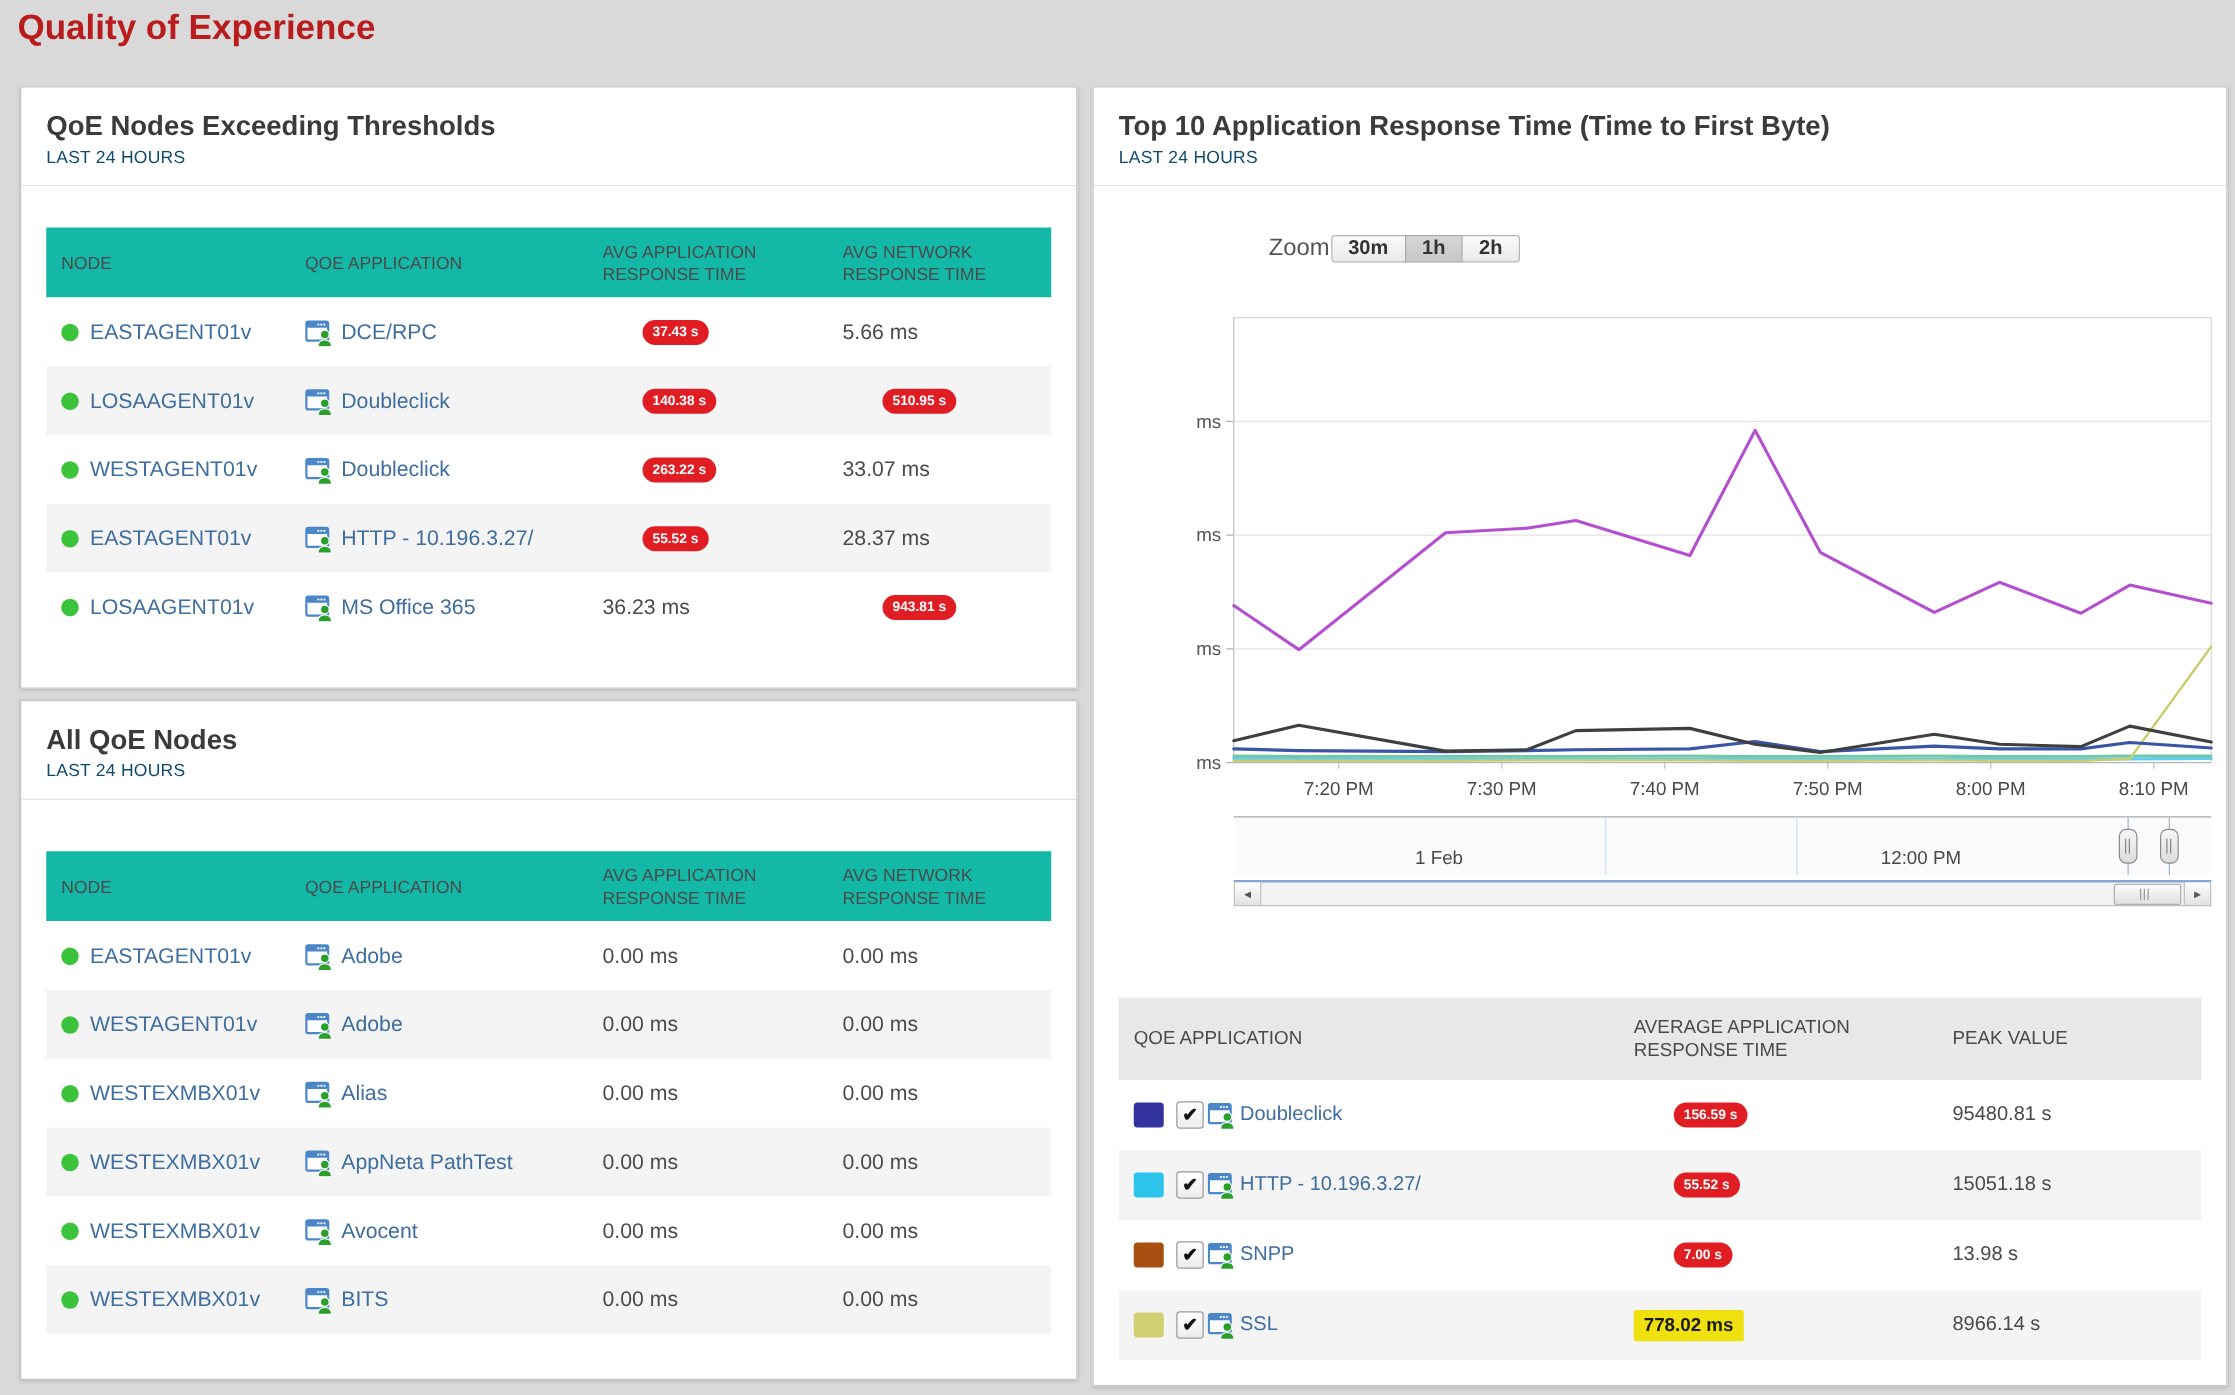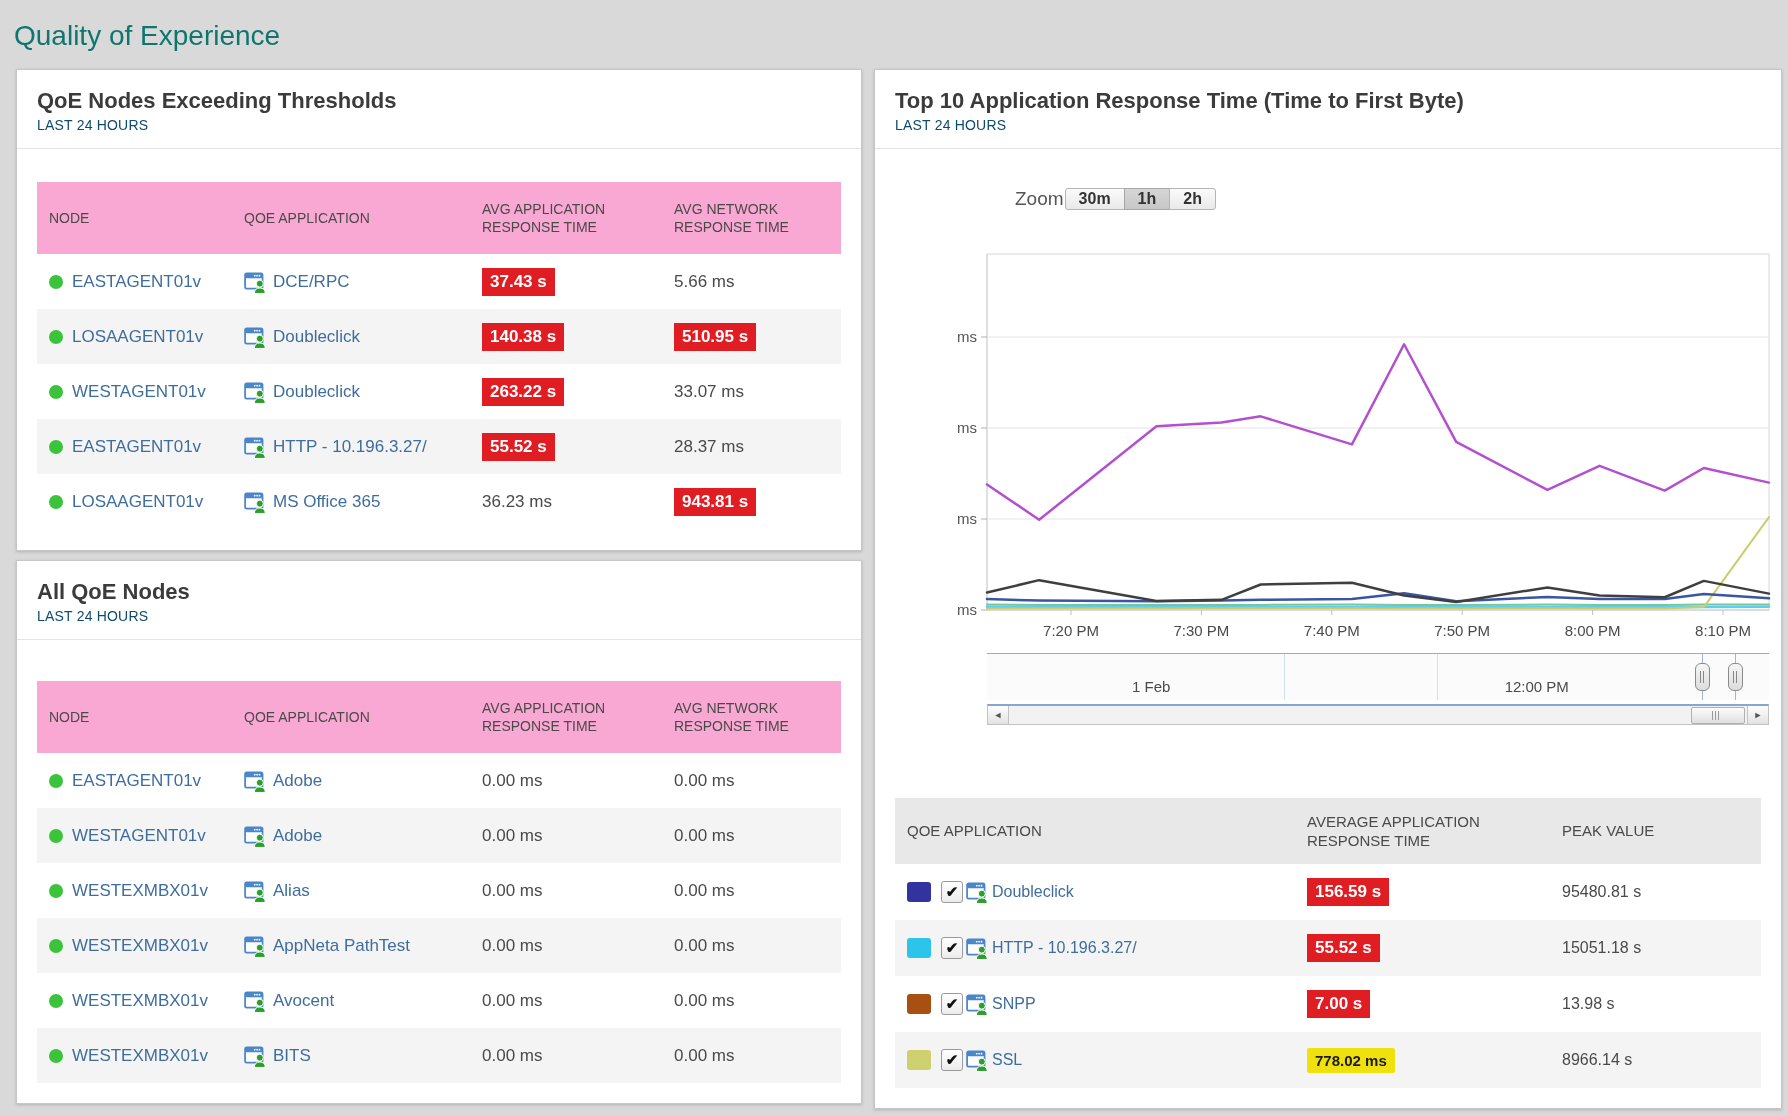--- a/index.html
+++ b/index.html
@@ -1,37 +1,37 @@
 <!DOCTYPE html>
 <html><head>
 <meta charset="utf-8">
 <style>
   html,body{margin:0;padding:0;}
   #page{position:relative;width:1788px;height:1116px;background:#d9d9d9;font-family:"Liberation Sans",sans-serif;overflow:hidden;}
-  .page-title{position:absolute;left:14px;top:20px;font-size:28px;font-weight:normal;color:#0f766e;}
+  .page-title{position:absolute;left:14px;top:6px;font-size:28px;font-weight:bold;color:#b91c1c;}
   .panel{position:absolute;background:#fff;border:1px solid #c6c6c6;box-shadow:0 1px 3px rgba(0,0,0,.18);}
   .panel-title{font-size:22px;font-weight:bold;color:#3b3b3b;margin:18px 20px 2px;}
   .panel-sub{font-size:14px;color:#0c4a6e;margin:3px 20px 15px;letter-spacing:.2px;}
   .panel-divider{height:1px;background:#e4e4e4;}
 
   
   .qtable{position:absolute;left:20px;right:20px;}
-  .thead{display:flex;align-items:center;background:#f9a8d4;height:72px;font-size:14px;color:#4a4a4a;line-height:1.3;}
+  .thead{display:flex;align-items:center;background:#14b8a6;height:56px;font-size:14px;color:#4a4a4a;line-height:1.3;}
   .trow{display:flex;align-items:center;height:55px;font-size:17px;color:#4a4a4a;background:#fff;}
   .trow.alt{background:#f4f4f4;}
   .cell{display:flex;align-items:center;box-sizing:border-box;padding-left:12px;}
   .c-node{width:195px;}
   .c-app{width:238px;}
   .c-avg{width:192px;}
   .c-net{flex:1;}
   .dot{width:14px;height:14px;border-radius:50%;background:#3cc33c;margin-right:9px;flex:none;}
   .nodelink,.applink{color:#3e6d9e;text-decoration:none;cursor:pointer;white-space:nowrap;}
   .appicon{width:24px;height:24px;margin-right:5px;flex:none;}
   .plain-val{color:#4a4a4a;}
-  .badge-red{background:#e01d23;color:#fff;font-weight:bold;font-size:17px;padding:4px 8px;border-radius:0;}
+  .badge-red{background:#e01d23;color:#fff;font-weight:bold;font-size:11px;padding:4px 8px;border-radius:10px;margin-left:32px;}
   .badge-yellow{background:#efe10e;color:#1b1b1b;font-weight:bold;font-size:15px;padding:4px 8px;border-radius:2px;}
 
   
   .zoomctl{position:absolute;left:140px;top:118px;display:flex;align-items:center;}
   .zoomlabel{font-size:19px;color:#555;margin-right:2px;}
   .zbtn{border:1px solid #b5b5b5;background:linear-gradient(#fafafa,#e9e9e9);font-family:"Liberation Sans",sans-serif;font-weight:bold;font-size:16px;color:#333;padding:1px 13px;margin-left:-1px;cursor:pointer;}
   .zbtn:first-of-type{border-radius:3px 0 0 3px;}
   .zbtn:last-of-type{border-radius:0 3px 3px 0;}
   .zbtn.active{background:linear-gradient(#d6d6d6,#c7c7c7);border-color:#a6a6a6;}
   #chart-svg{position:absolute;left:80px;top:178px;}

